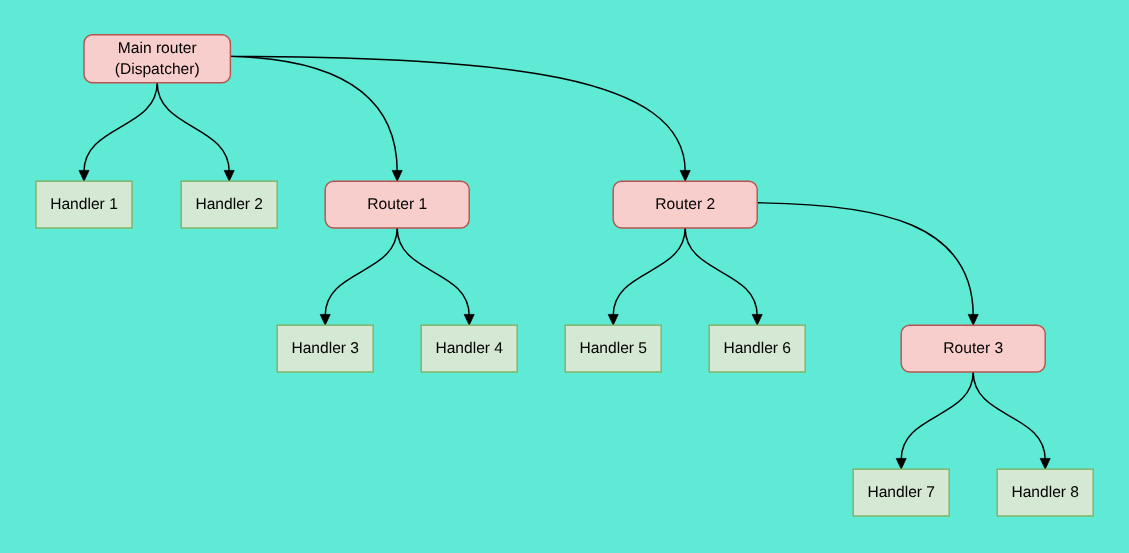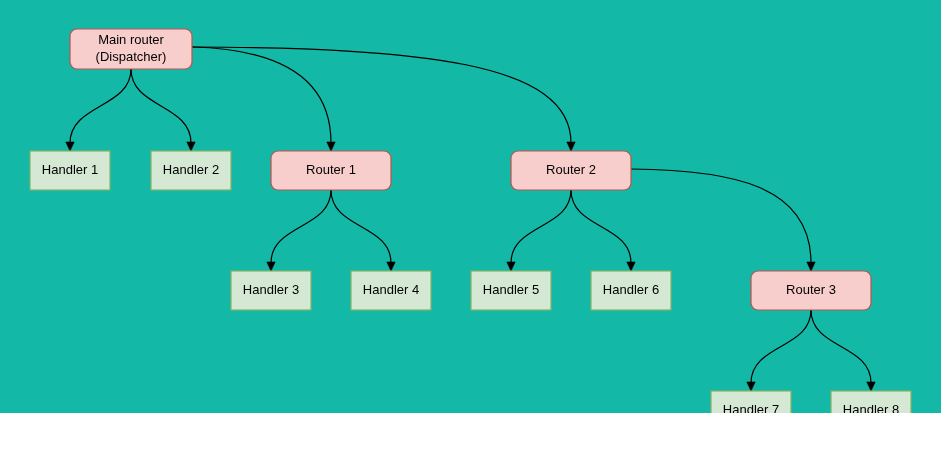--- a/index.html
+++ b/index.html
@@ -6,22 +6,22 @@
     margin: 0;
     padding: 0;
     background: #ffffff;
   }
   body {
     font-family: "Liberation Sans", sans-serif;
   }
   #diagram-canvas {
     position: relative;
     width: 941px;
-    height: 413px;
-    background: #14b8a6;
+    height: 461px;
+    background: #5eead4;
     overflow: hidden;
   }
   #diagram-svg {
     position: absolute;
     left: 0;
     top: 0;
     width: 941px;
     height: 461px;
   }
   .edge-path {

